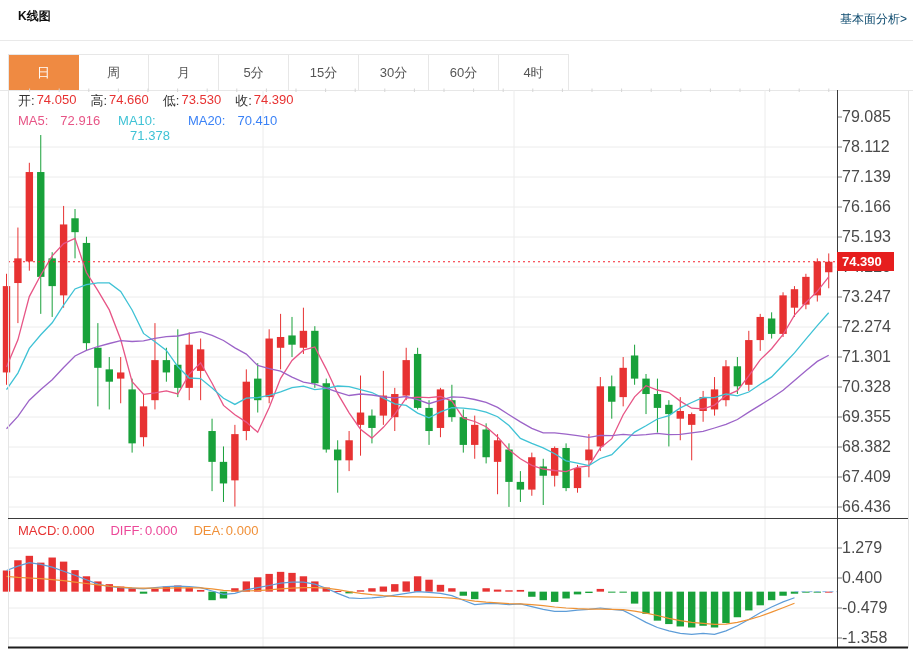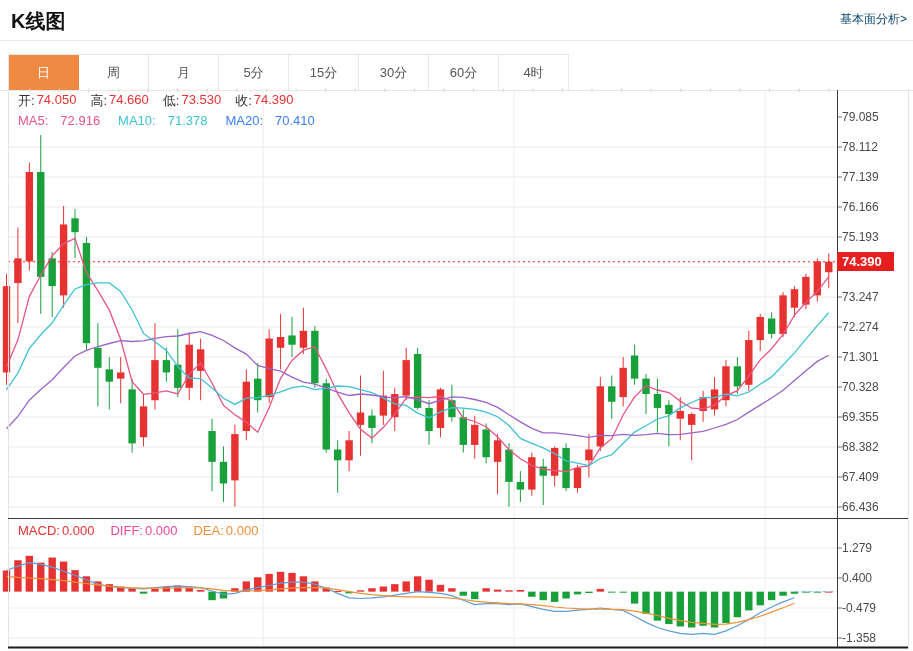--- a/index.html
+++ b/index.html
@@ -1,39 +1,39 @@
 <!DOCTYPE html>
 <html><head>
 <meta charset="utf-8">
 <style>
   html,body{margin:0;padding:0;background:#fff;}
   #page{position:relative;width:913px;height:651px;background:#fff;overflow:hidden;
         font-family:"Liberation Sans","DejaVu Sans",sans-serif;}
-  .title{position:absolute;left:11px;top:8px;font-size:20px;font-weight:bold;color:#111;}
+  .title{position:absolute;left:18px;top:8px;font-size:12px;font-weight:bold;color:#111;}
   .link{position:absolute;right:6px;top:11px;font-size:12px;color:#0c4a6e;cursor:pointer;text-decoration:none;}
   .divider{position:absolute;left:0;top:40px;width:913px;height:1px;background:#e9e9e9;}
   .tabs{position:absolute;left:8px;top:54px;display:flex;height:36px;background:#fff;
         border-top:1px solid #e7e7e7;border-left:1px solid #e7e7e7;box-sizing:border-box;}
   .tab{width:70px;height:36px;line-height:35px;text-align:center;font-size:13px;color:#555;
        border-right:1px solid #e7e7e7;box-sizing:border-box;cursor:pointer;background:#fff;}
   .tab.selected{background:#ef8a42;color:#fff;border-right-color:#ef8a42;}
   .tabrow-border{position:absolute;left:0;top:90px;width:913px;height:1px;background:#e7e7e7;}
   .chart{position:absolute;left:0;top:88px;width:913px;height:563px;}
   .chart svg{position:absolute;left:0;top:0;pointer-events:none;}
   .row{position:absolute;display:flex;white-space:nowrap;font-size:13px;z-index:3;}
   .ohlc{left:18px;top:4px;gap:14px;}
   .g{display:flex;}
   .lb{color:#333;}
   .val{color:#e73232;margin-left:2px;}
   .mas{left:18px;top:25px;gap:18px;}
-  .ma5c{color:#e75586;} .ma10c{color:#3fc2d5;} .ma20c{color:#3b82f6;}
+  .ma5c{color:#e75586;} .ma10c{color:#3fc2d5;flex-direction:column;} .ma20c{color:#3b82f6;}
   .mv{margin-left:12px;}
   .macds{left:18px;top:435px;gap:16px;text-align:right;}
   .macdc{color:#e73232;} .diffc{color:#ec4899;} .deac{color:#f09038;}
-  .ylab{position:absolute;left:842px;font-size:12px;line-height:14px;color:#4a4a4a;z-index:2;}
+  .ylab{position:absolute;left:842px;font-size:16px;line-height:14px;color:#4a4a4a;z-index:2;}
   .tag{position:absolute;left:837px;top:164px;width:57px;height:19px;background:#e61e1e;color:#fff;
        font-size:13px;font-weight:bold;line-height:19px;padding-left:5px;box-sizing:border-box;z-index:4;}
 </style>
 </head>
 <body>
 
 <div id="page">
   <span class="title">K线图</span>
   <a class="link">基本面分析&gt;</a>
   <div class="divider"></div>

